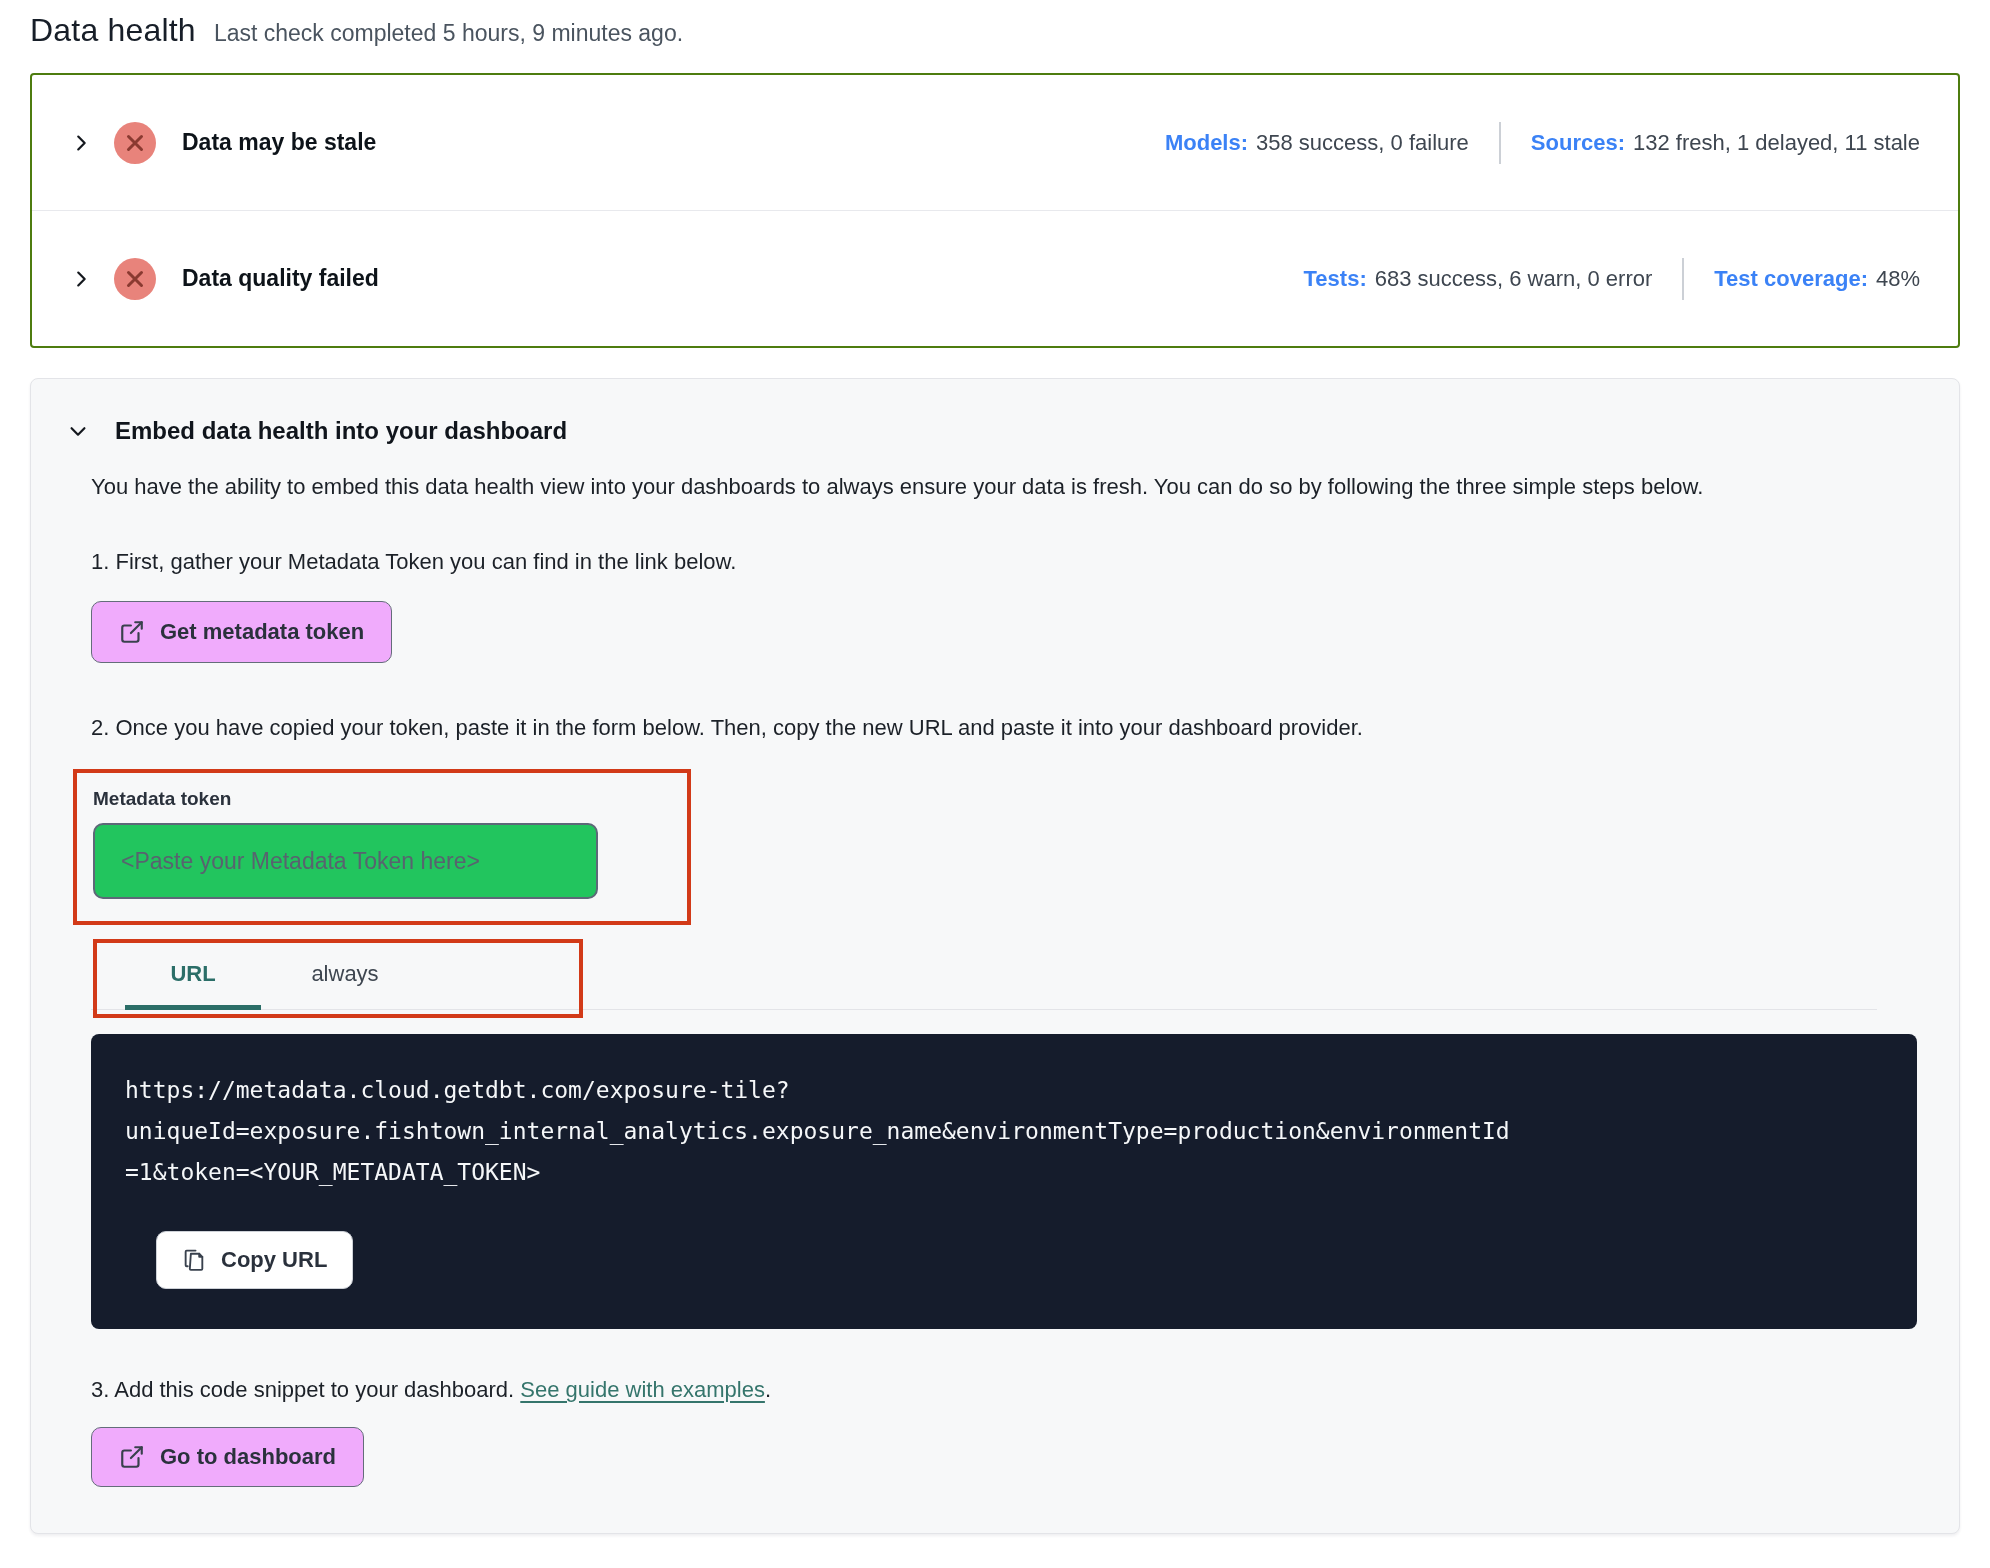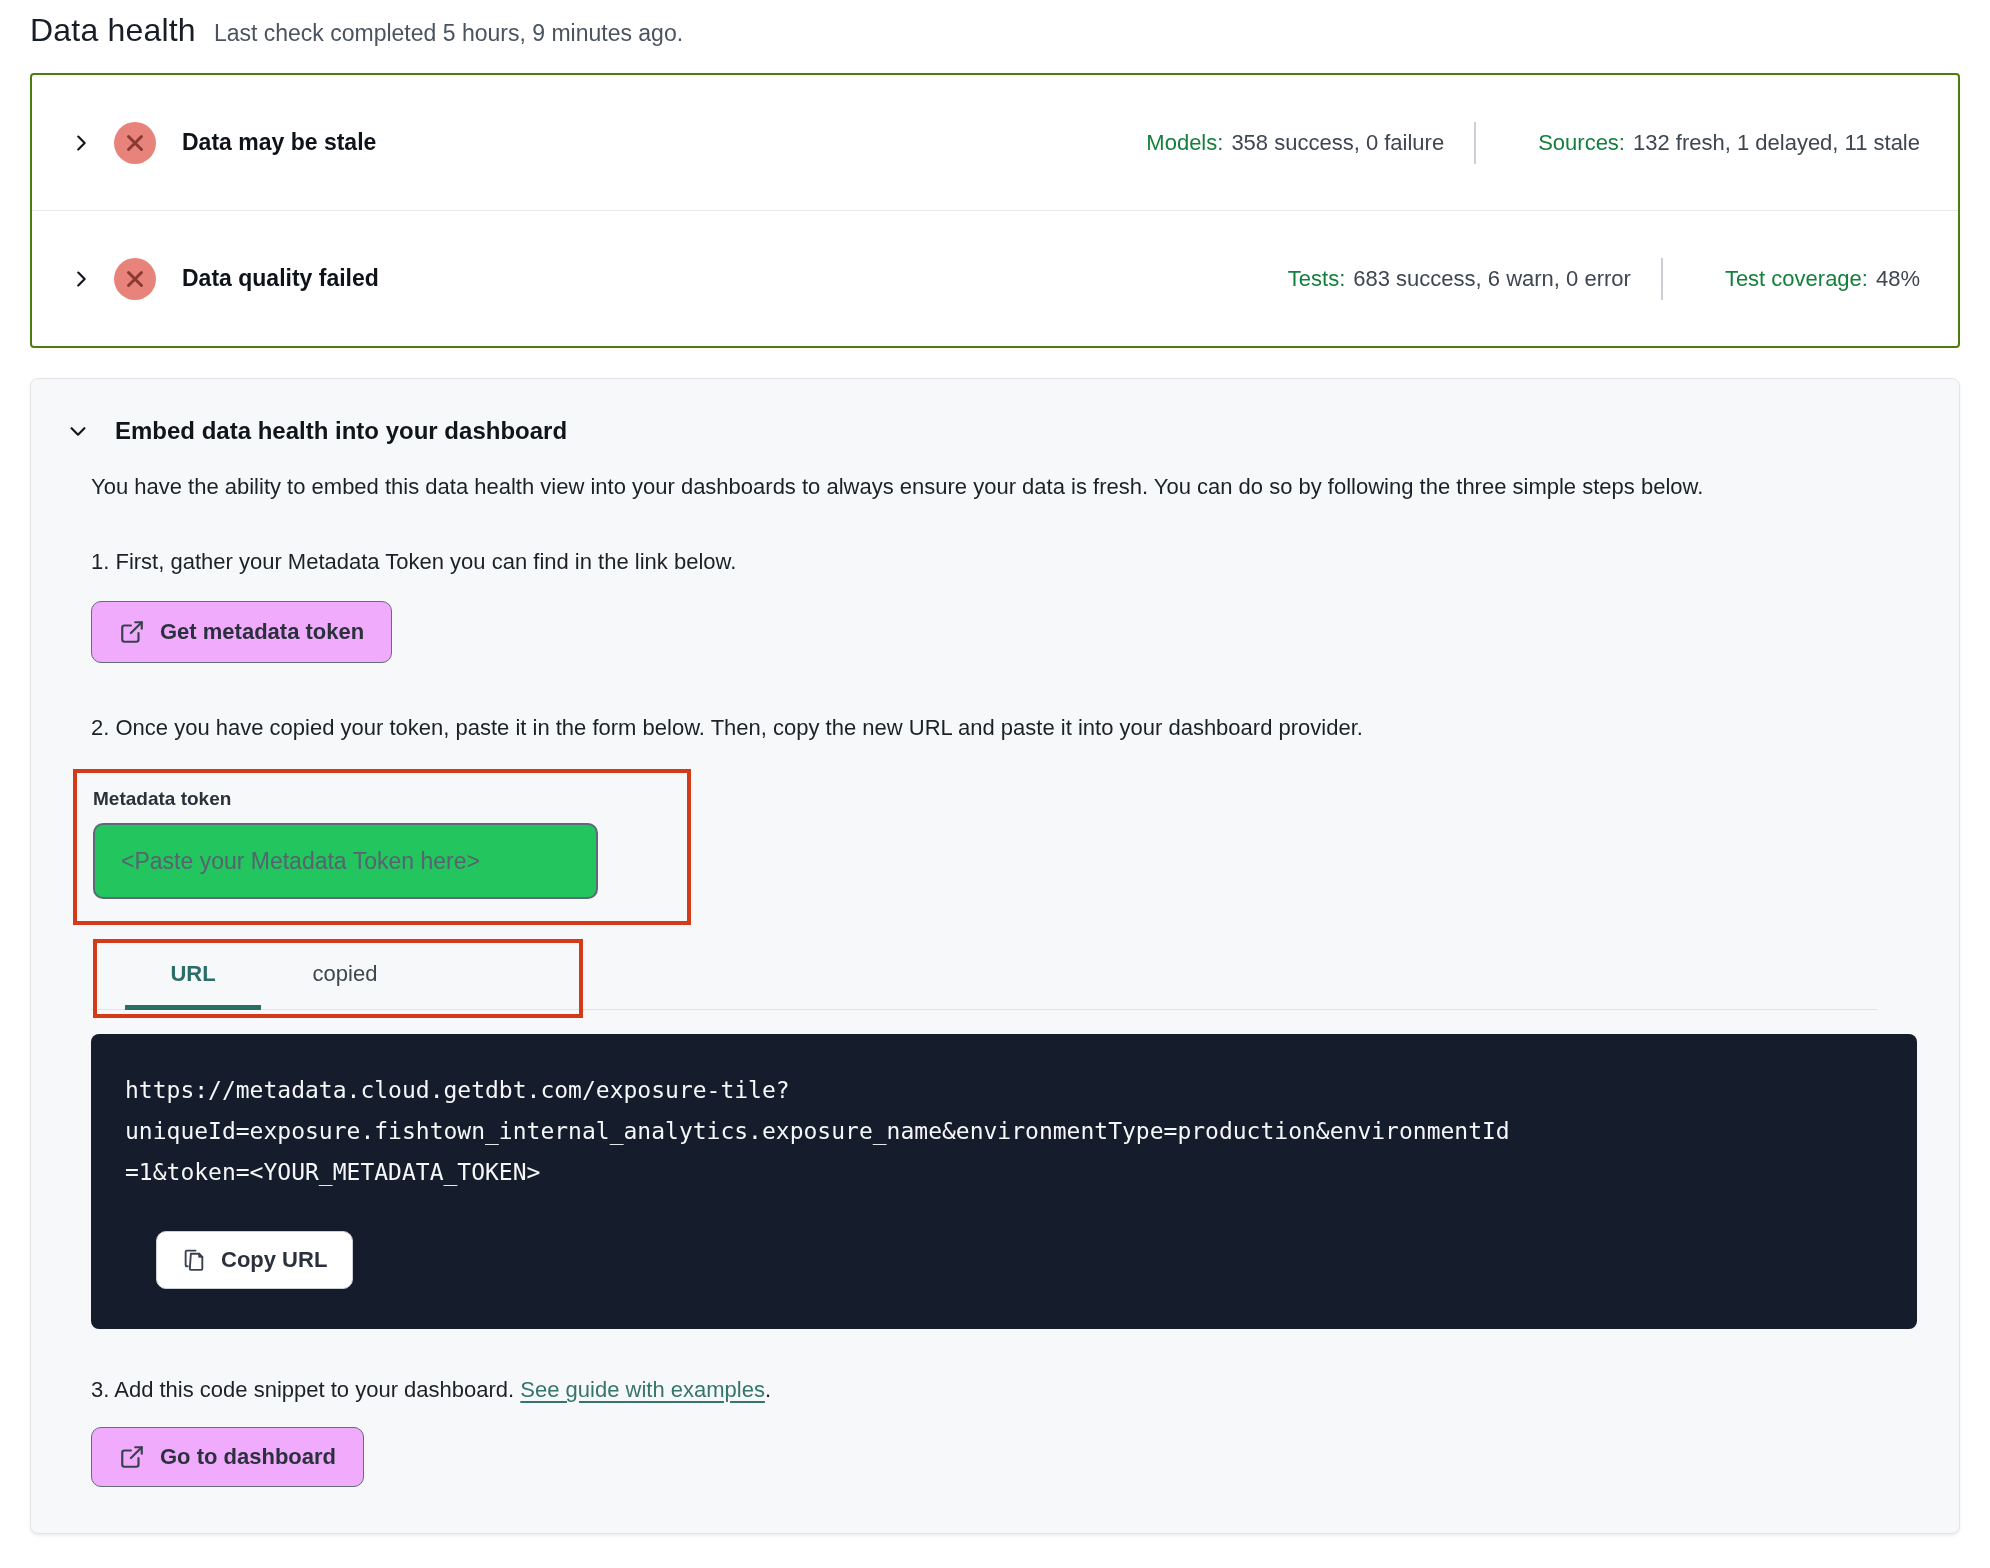--- a/index.html
+++ b/index.html
@@ -26,21 +26,21 @@
     display: flex; align-items: center;
     height: 135px; padding: 0 38px; cursor: pointer;
   }
   .status-row + .status-row { border-top: 1px solid #e8e9ed; }
   .row-left { display: flex; align-items: center; gap: 22px; }
   .chev { width: 22px; height: 22px; flex: 0 0 auto; color: #14181e; }
   .err-badge { width: 42px; height: 42px; flex: 0 0 auto; }
   .row-title { font-size: 23px; font-weight: 700; color: #0d1319; margin-left: 4px; }
   .row-right { margin-left: auto; display: flex; align-items: center; }
   .stat { font-size: 22px; color: #3e4650; white-space: nowrap; }
-  .stat b { font-weight: 400; color: #15803d; margin-right: 8px; margin-left: 32px; }
+  .stat b { font-weight: 700; color: #3b82f6; margin-right: 8px; }
   .stat-divider { width: 2px; height: 42px; background: #ccd0d6; margin: 0 30px; }
 
   
   .embed-card {
     margin-top: 30px;
     background: #f7f8f9;
     border: 1px solid #e3e4e8; border-radius: 8px;
     box-shadow: 0 2px 3px rgba(27,31,53,.07);
     padding: 38px 36px 46px 36px;
   }
@@ -197,21 +197,21 @@
     <div class="step-text indent" style="margin-top:52px;">2. Once you have copied your token, paste it in the form below. Then, copy the new URL and paste it into your dashboard provider.</div>
 
     <div class="token-annotation">
       <div class="token-label">Metadata token</div>
       <input class="token-input" type="text" placeholder="&lt;Paste your Metadata Token here&gt;" style="">
     </div>
 
     <div class="tabs-wrap">
       <div class="tabs-row">
         <div class="tab tab-url active">URL</div>
-        <div class="tab tab-iframe">copied</div>
+        <div class="tab tab-iframe">always</div>
       </div>
       <div class="tabs-annotation"></div>
     </div>
 
     <div class="code-block">
       <div class="code-line">https://metadata.cloud.getdbt.com/exposure-tile?</div>
       <div class="code-line">uniqueId=exposure.fishtown_internal_analytics.exposure_name&amp;environmentType=production&amp;environmentId</div>
       <div class="code-line">=1&amp;token=&lt;YOUR_METADATA_TOKEN&gt;</div>
       <button class="copy-btn">
         <svg viewBox="0 0 24 24" fill="none" stroke="currentColor" stroke-width="1.8" stroke-linecap="round" stroke-linejoin="round">

